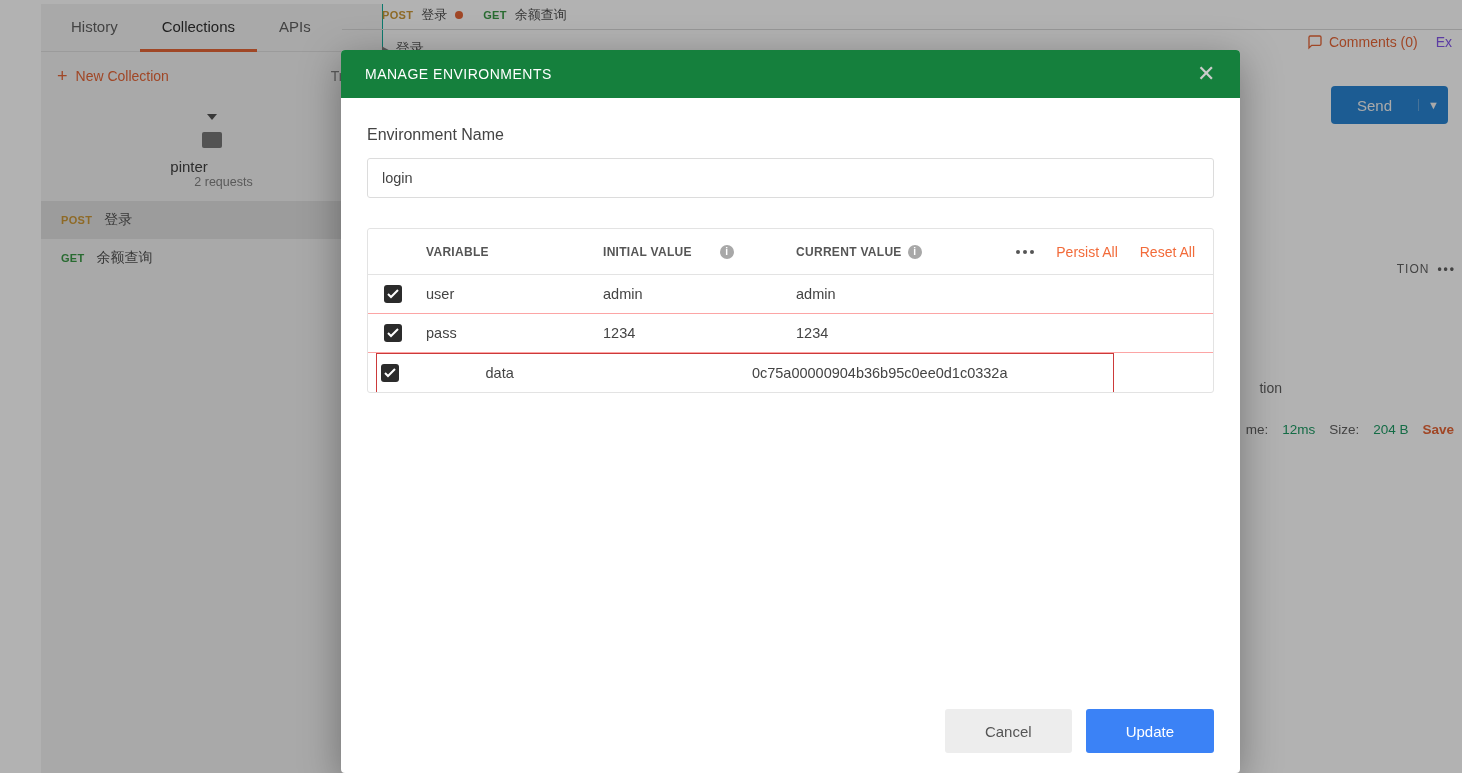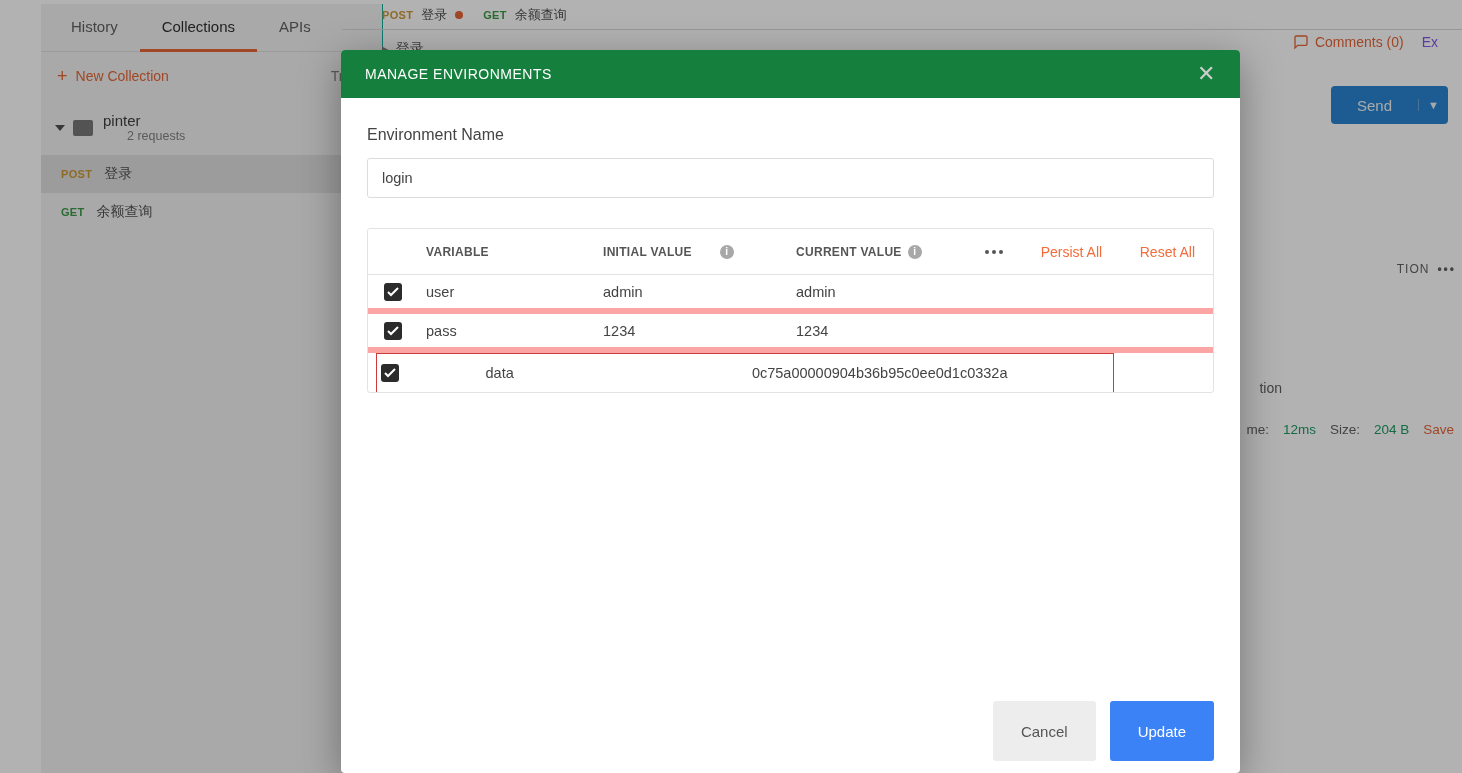--- a/index.html
+++ b/index.html
@@ -11,76 +11,76 @@
 
 .sidebar { position:absolute; left:0; top:4px; width:342px; height:100%; background:#fff; border-right:1px solid #14b8a6;margin-left:41px;}
 .tabs { display:flex; align-items:center; height:48px; border-bottom:1px solid #eaeaea; padding:0 8px;}
 .tab { flex:0 0 auto; padding:0 22px; height:48px; line-height:46px; font-size:15px; color:#666; cursor:pointer;}
 .tab.active { color:#333; border-bottom:3px solid #f26b3a; }
 .newcol { display:flex; align-items:center; justify-content:space-between; padding:10px 16px; font-size:14px; height:48px;}
 .newcol .left { display:flex; align-items:center; gap:8px; color:#f26b3a; font-weight:500;}
 .newcol .left .plus { font-size:18px; line-height:1;}
 .newcol .right { color:#888; }
 .coll { padding:6px 12px;}
-.coll-head { display:flex; align-items:center; gap:10px; padding:6px 4px;}
+.coll-head { display:flex; align-items:center; gap:10px; padding:6px 4px;flex-direction:column;}
 .caret { width:0;height:0;border-top:5px solid transparent;border-bottom:5px solid transparent;border-left:6px solid #555; transform:rotate(90deg);}
 .folder-ic { width:20px;height:16px;background:#7d7d7d;border-radius:2px;}
 .coll-name { font-size:15px; color:#444;}
 .coll-sub { font-size:12.5px; color:#888; margin-left:24px; }
 .req { display:flex; align-items:center; gap:12px; padding:10px 20px; font-size:14px; color:#555;}
 .req.selected { background:#ececec;}
 .verb { font-size:11px; font-weight:700; letter-spacing:0.3px;}
 .verb.post { color:#d7a13c;}
 .verb.get { color:#3fa24b;}
 
 .main { position:absolute; left:342px; right:0; top:0; height:100%; }
 .tabbar { display:flex; align-items:center; height:30px; padding-left:40px; gap:20px; border-bottom:1px solid #e3e3e3; font-size:13px;}
 .tabbar .item { display:flex; align-items:center; gap:8px; color:#555; }
 .tabbar .dot { width:8px;height:8px;background:#f26b3a;border-radius:50%; display:inline-block;}
-.tool-right { position:absolute; right:24px; top:34px; display:flex; align-items:center; gap:18px; font-size:14px;}
+.tool-right { position:absolute; right:10px; top:34px; display:flex; align-items:center; gap:18px; font-size:14px;}
 .comments { color:#f26b3a; display:flex; align-items:center; gap:6px;}
 .examples { color:#8b5cf6;}
 .sendbar { position:absolute; right:14px; top:86px; }
 .sendbtn { background:#2b8cde; color:#fff; border:none; height:38px; border-radius:4px; display:flex; align-items:center;}
 .sendbtn .lbl { padding:0 26px; font-size:15px;}
 .sendbtn .dd { width:30px; text-align:center; border-left:1px solid rgba(255,255,255,0.3); font-size:11px;}
 .paramrow { position:absolute; right:6px; top:262px; font-size:12px; color:#666; letter-spacing:1px; display:flex; align-items:center; gap:8px;}
 .desc-label { position:absolute; right:180px; top:380px; font-size:14px; color:#666;}
 .metrics { position:absolute; right:8px; bottom:336px; font-size:13.5px; color:#666; display:flex; gap:14px; align-items:center;}
 .metrics .num { color:#20a36a;}
-.metrics .save { color:#f26b3a; font-weight:400;}
+.metrics .save { color:#f26b3a; font-weight:700;}
 
 
 .modal { position:absolute; left:341px; top:50px; width:899px; height:723px; background:#fff; border-radius:4px; box-shadow:0 10px 40px rgba(0,0,0,0.35); display:flex; flex-direction:column; overflow:hidden;}
 .modal-head { background:#15803d; color:#fff; height:48px; display:flex; align-items:center; justify-content:space-between; padding:0 24px; font-size:14px; letter-spacing:0.5px;}
 .modal-head .close { font-size:22px; color:#ccc; cursor:pointer; font-weight:300;}
 .modal-body { flex:1; padding:28px 26px 0; overflow:auto;}
 .env-label { font-size:16px; color:#444; font-weight:500; margin-bottom:14px;}
 .env-input { width:100%; height:40px; border:1px solid #dcdcdc; border-radius:3px; padding:0 14px; font-size:14.5px; color:#444; }
 .table-wrap { margin-top:30px; border:1px solid #e3e3e3; border-radius:3px; overflow:hidden;}
 .thead { display:flex; align-items:center; height:46px; border-bottom:1px solid #e3e3e3;}
 .th { font-size:12px; font-weight:700; color:#555; letter-spacing:0.3px; display:flex; align-items:center; gap:6px;}
 .col-chk { width:50px; display:flex; align-items:center; justify-content:center;}
 .col-var { width:185px; padding-left:8px;}
 .col-init { width:185px;gap:28px;}
 .col-curr { flex:1; padding-left:8px;}
-.col-act { width:228px; display:flex; align-items:center; justify-content:space-between; gap:30px; padding-right:18px;}
+.col-act { width:228px; display:flex; align-items:center; justify-content:flex-end; gap:22px; padding-right:18px;}
 .link-o { color:#f26b3a; font-size:14px; font-weight:400; cursor:pointer;}
 .dots svg { display:block;}
 .info-ic { width:14px;height:14px;border-radius:50%;background:#a8a8a8;color:#fff;font-size:10px;display:flex;align-items:center;justify-content:center;font-weight:700;}
-.trow { display:flex; align-items:center; height:39px; border-bottom:6px solid #fca5a5; font-size:14.5px; color:#444;}
+.trow { display:flex; align-items:center; height:39px; border-bottom:1px solid #fca5a5; font-size:14.5px; color:#444;}
 .trow:last-child { border-bottom:none;}
 .chkbox { width:18px;height:18px;border-radius:3px;background:#2b2b2b;display:flex;align-items:center;justify-content:center;}
 .chkbox svg { display:block;}
 .trow.highlight { position:relative;text-align:center;}
 .trow.highlight::after { content:""; position:absolute; left:8px; top:0; height:100%; width:736px; border:1px solid #cc3a3a; pointer-events:none;}
 .trow.placeholder { color:#aaa;}
 .trow.placeholder .col-chk { }
 .modal-foot { height:84px; display:flex; align-items:center; justify-content:flex-end; gap:14px; padding:0 26px;}
-.btn { height:60px; padding:0 28px; border:none; border-radius:3px; font-size:15px; cursor:pointer;}
+.btn { height:44px; padding:0 40px; border:none; border-radius:3px; font-size:15px; cursor:pointer;}
 .btn.cancel { background:#ededed; color:#555;}
 .btn.update { background:#3b82f6; color:#fff;}
 </style>
 </head>
 <body>
 
 <div class="bg">
   <div class="sidebar">
     <div class="tabs">
       <div class="tab">History</div>

